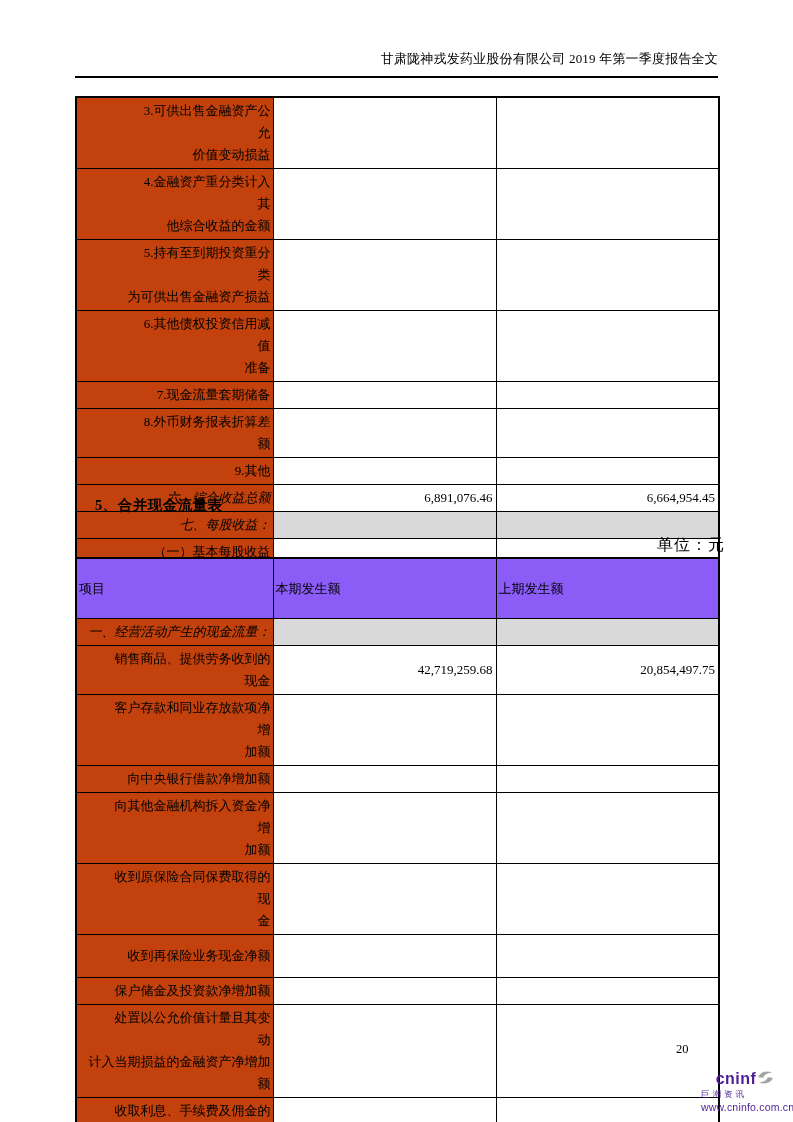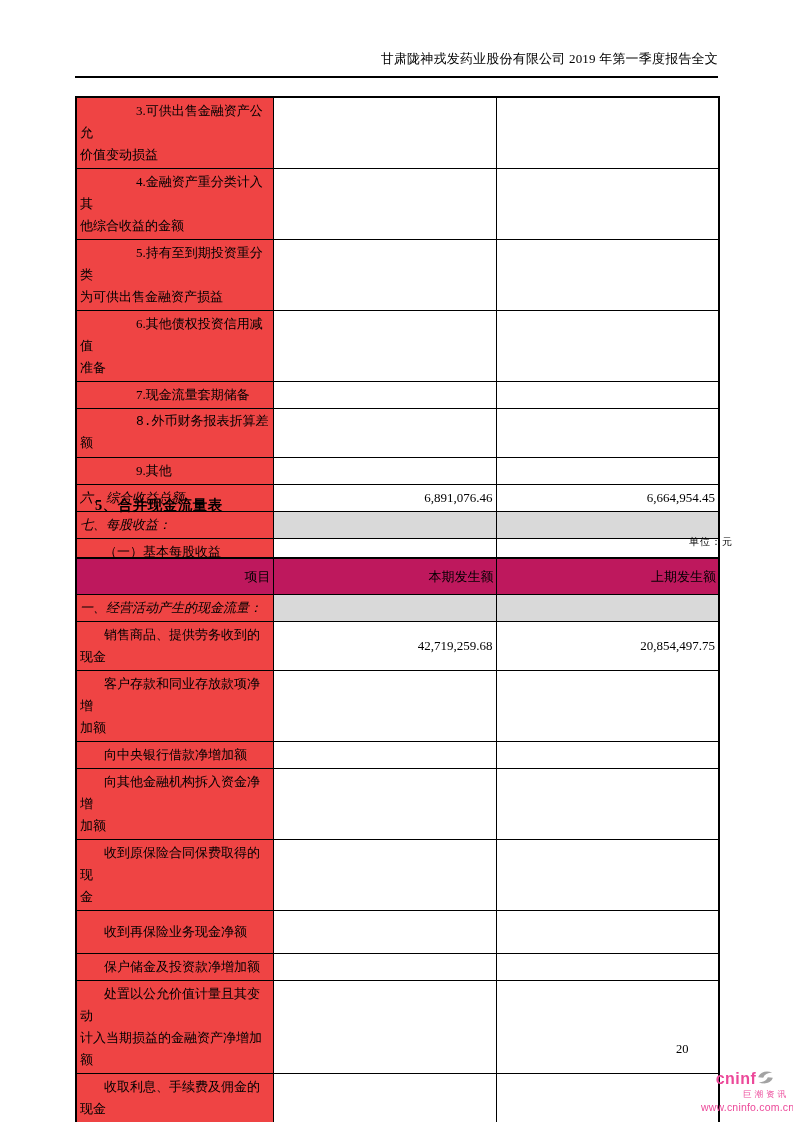--- a/index.html
+++ b/index.html
@@ -15,44 +15,44 @@
     position:absolute;left:75px;width:643px;border-collapse:collapse;table-layout:fixed;
     font-size:13px;
   }
   #table1{top:96px;}
   #table2{top:557px;}
   .fin-table,
   .fin-table td,
   .fin-table th{border:1px solid #000;}
   .fin-table{border-width:2px;}
   .fin-table th{
-    background:#be185d;font-weight:normal;text-align:right;height:27px;padding:4px 2px;
+    background:#8b5cf6;font-weight:normal;text-align:left;height:27px;padding:16px 2px;
   }
   .fin-table td{vertical-align:middle;padding:2px 2px;}
   td.label-cell{
-    background:#ef4444;white-space:pre-wrap;line-height:22px;padding-left:3px;padding-right:2px;
+    background:#c2410c;white-space:pre-wrap;line-height:22px;padding-left:3px;padding-right:2px;text-align:right;
   }
   td.value-cell{background:#fff;text-align:right;padding-right:3px;}
   td.value-cell.gray{background:#d9d9d9;}
   .ind-flush{text-indent:0;font-style:italic;}
   .ind-num{text-indent:56px;}
   .ind-sub{text-indent:24px;}
   .ind-paren{text-indent:24px;}
   .section-title{
     position:absolute;left:75px;top:496px;font-size:14.5px;font-weight:bold;letter-spacing:0.5px;padding-left:20px;
   }
   .unit-line{
-    position:absolute;right:60px;top:535px;font-size:10px;letter-spacing:1px;
+    position:absolute;right:68px;top:535px;font-size:16px;letter-spacing:1px;
   }
   .page-number{
     position:absolute;left:676px;top:1042px;font-size:12.5px;
   }
   .cninfo-logo{
-    position:absolute;right:4px;top:1070px;width:88px;text-align:right;
-    color:#ec4899;font-family:"Liberation Sans","DejaVu Sans",sans-serif;line-height:1;
+    position:absolute;right:4px;top:1070px;width:88px;text-align:left;
+    color:#4c1d95;font-family:"Liberation Sans","DejaVu Sans",sans-serif;line-height:1;
   }
   .cninfo-brand{
     font-weight:bold;font-size:16px;letter-spacing:0.5px;display:flex;
     align-items:center;justify-content:center;gap:1px;
   }
   .cninfo-cn{font-size:8.5px;letter-spacing:3px;margin-top:2px;}
   .cninfo-url{font-size:10.5px;margin-top:3px;letter-spacing:0.2px;}
 </style>
 </head>
 <body>
@@ -90,21 +90,21 @@
           <td class="label-cell ind-num">6.其他债权投资信用减值
 准备</td>
           <td class="value-cell"></td>
           <td class="value-cell"></td>
         </tr>
         <tr style="height: 27px;">
           <td class="label-cell ind-num">7.现金流量套期储备</td>
           <td class="value-cell"></td>
           <td class="value-cell"></td>
         </tr>
-        <tr style="height: 27px; font-family: Liberation Mono, monospace;">
+        <tr style="height: 27px;">
           <td class="label-cell ind-num">8.外币财务报表折算差额</td>
           <td class="value-cell"></td>
           <td class="value-cell"></td>
         </tr>
         <tr style="height: 27px;">
           <td class="label-cell ind-num">9.其他</td>
           <td class="value-cell"></td>
           <td class="value-cell"></td>
         </tr>
         <tr style="height: 27px;">

